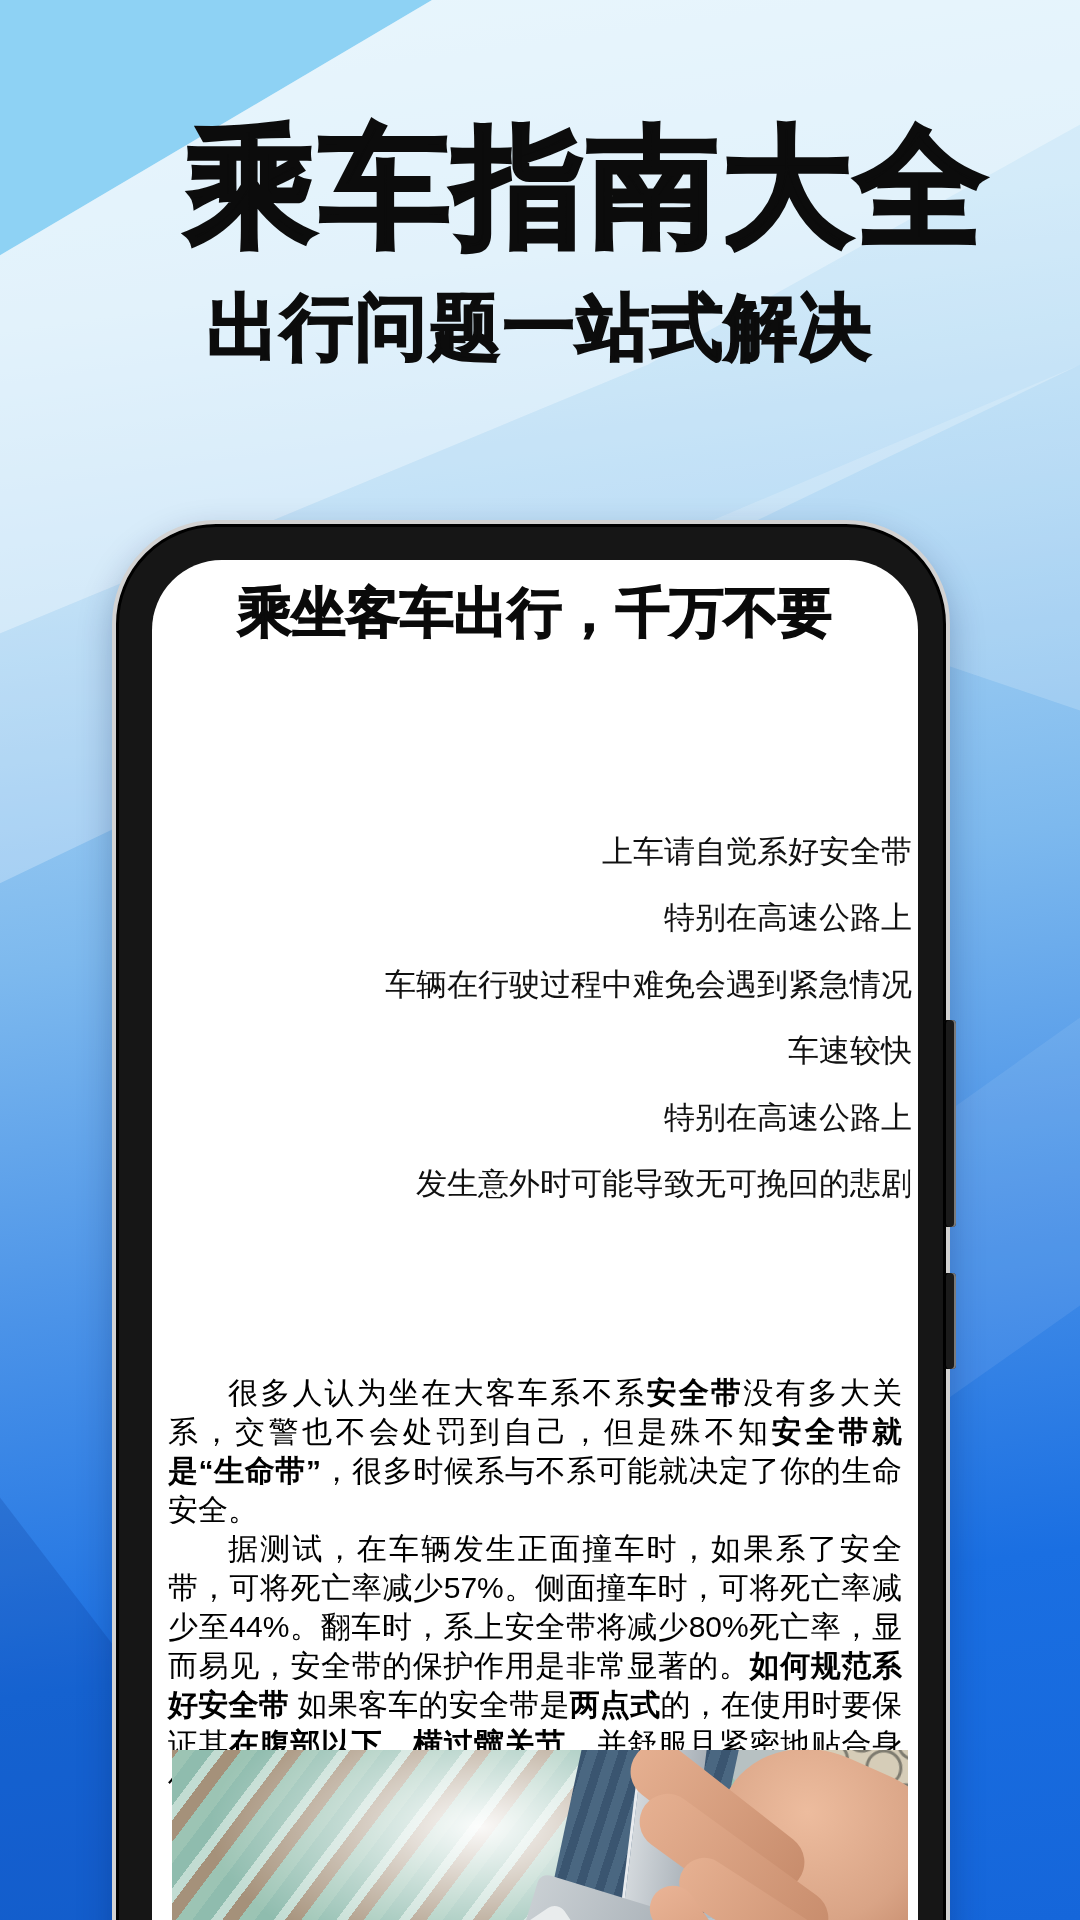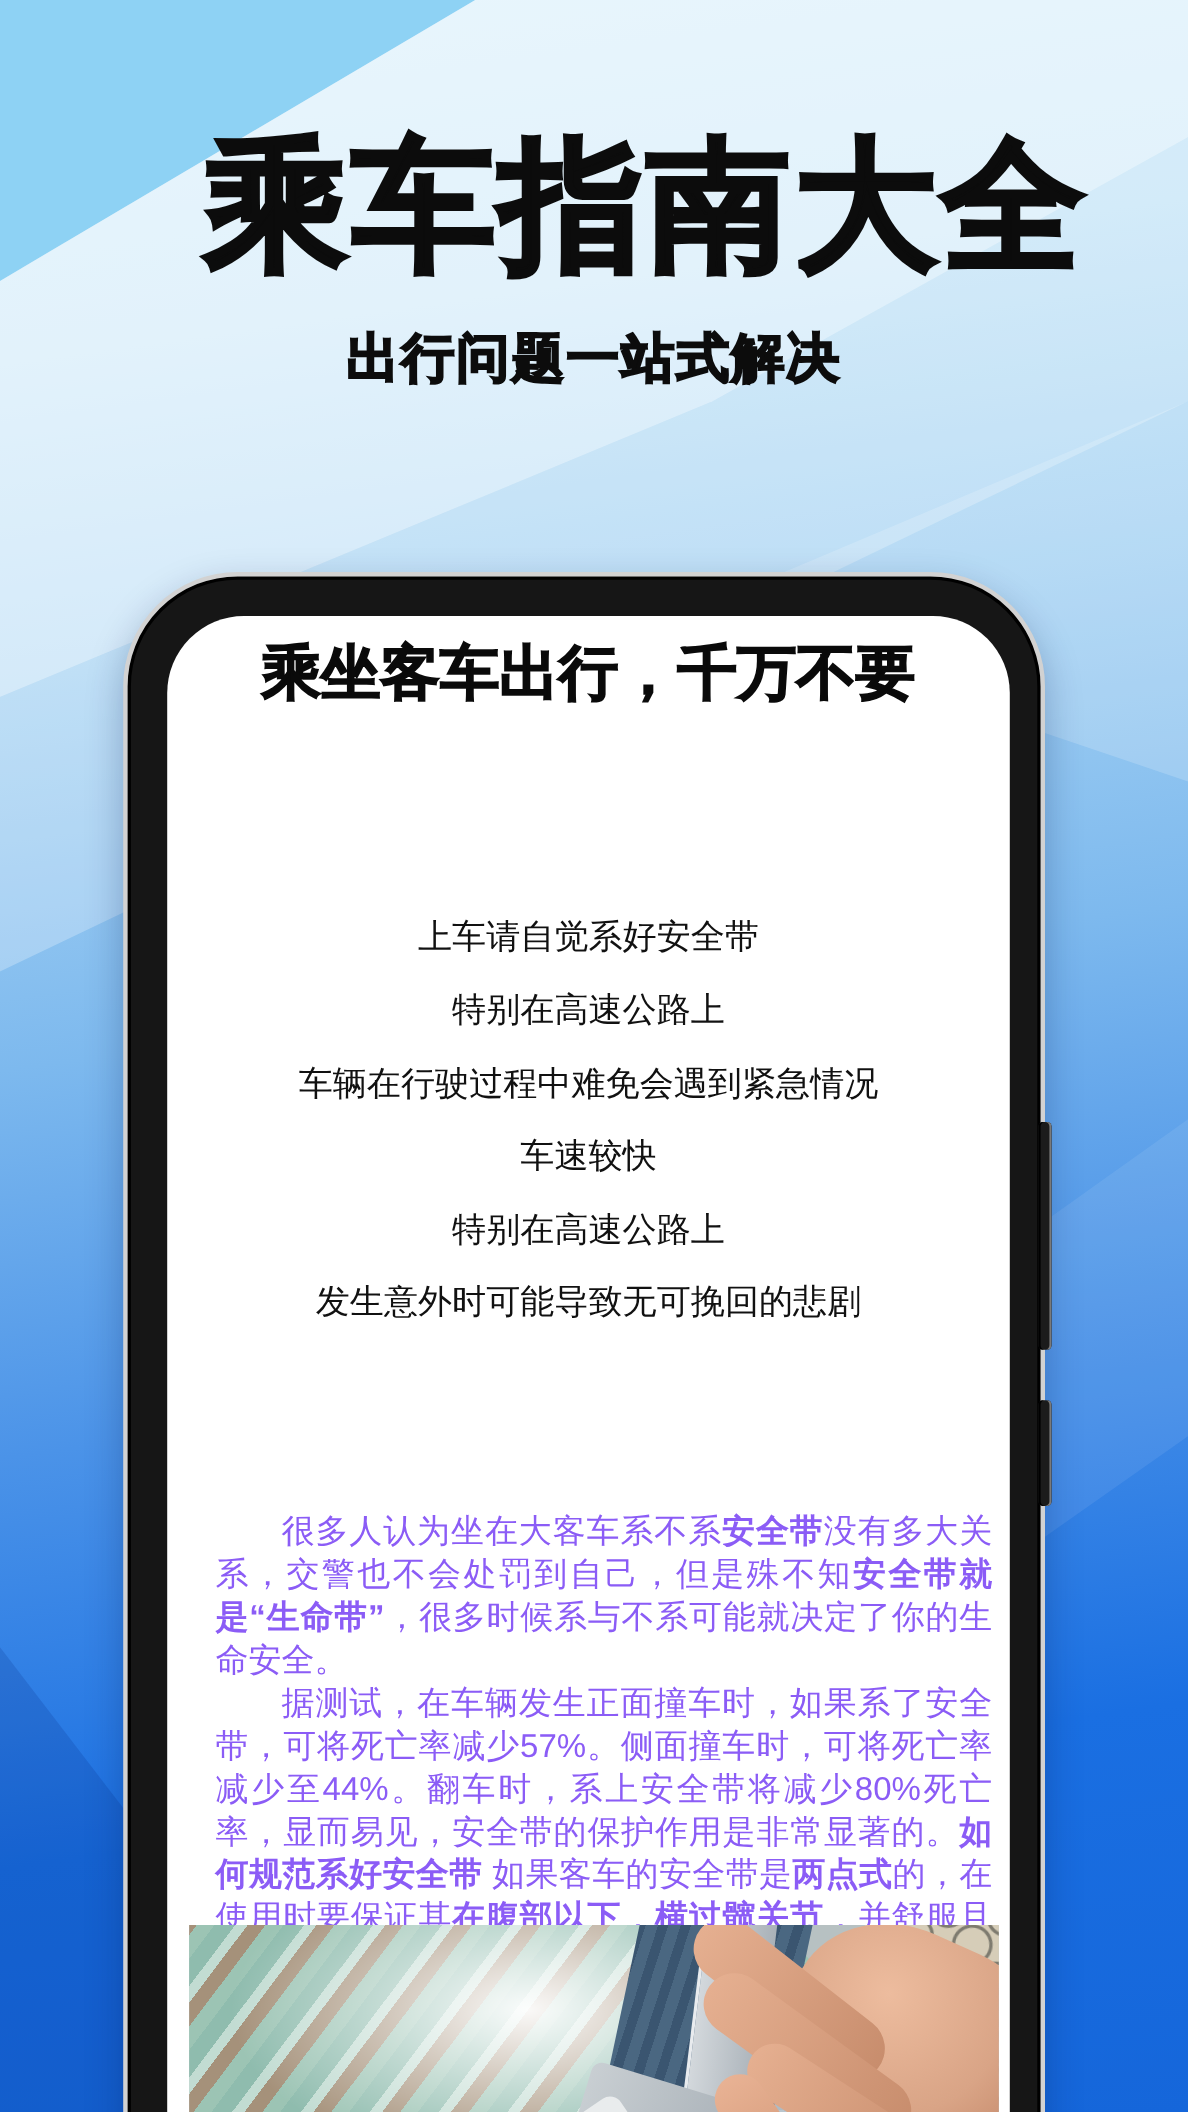--- a/index.html
+++ b/index.html
@@ -16,43 +16,43 @@
   .f3{clip-path:polygon(0 33%,60% 19%,100% 6.5%,100% 19%,52% 32%,0 46%);background:rgba(255,255,255,.26);}
   .f4{clip-path:polygon(100% 19%,100% 37%,58% 29%);background:rgba(255,255,255,.18);}
   .f5{clip-path:polygon(0 78%,30% 100%,0 100%);background:rgba(0,30,120,.16);}
   .f6{clip-path:polygon(100% 53%,100% 68%,52% 87%,28% 100%,55% 71%);background:rgba(255,255,255,.08);}
 
   .poster-title{position:absolute;top:122px;left:0;width:100%;margin:0;
     text-align:center;font-size:130px;line-height:130px;font-weight:900;
     letter-spacing:4px;color:var(--text_black,#0c0c0c);padding-left:48px;
     -webkit-text-stroke:4px var(--text_black,#0c0c0c);}
   .poster-subtitle{position:absolute;top:291px;left:0;width:100%;margin:0;
-    text-align:center;font-size:48px;line-height:72px;font-weight:800;
+    text-align:center;font-size:72px;line-height:72px;font-weight:800;
     letter-spacing:2px;color:var(--text_black,#0c0c0c);
     -webkit-text-stroke:2px var(--text_black,#0c0c0c);}
 
   .phone{position:absolute;top:520px;left:112px;width:830px;height:1420px;
     background:var(--phone_frame,#161616);
     border:4px solid var(--phone_edge,#d2d2d2);
     border-radius:104px 104px 0 0;
     box-shadow:inset 0 0 0 3px #000,0 14px 34px rgba(0,25,80,.28);}
   .side-btn{position:absolute;right:-10px;width:12px;background:#1b1b1b;
     border-radius:4px;box-shadow:inset -2px 0 0 #7a7a7a,inset 2px 0 0 #000;}
   .btn-volume{top:496px;height:207px;}
   .btn-power{top:749px;height:96px;}
   .screen{position:absolute;top:36px;left:36px;right:28px;height:1390px;
     background:var(--screen_white,#ffffff);border-radius:70px 70px 14px 14px;
     overflow:hidden;}
   .article-title{position:absolute;top:10px;left:0;width:100%;
     text-align:center;font-size:54px;line-height:84px;font-weight:900;
     color:#0a0a0a;-webkit-text-stroke:1.5px #0a0a0a;}
   .statements{position:absolute;top:259px;left:6px;right:6px;text-align:center;}
-  .statements p{margin:0;font-size:31px;line-height:66.4px;font-weight:500;color:#111;}
+  .statements p{margin:0;font-size:31px;line-height:66.4px;font-weight:500;color:#111;text-align:right;}
   .paras{position:absolute;top:813px;left:16px;right:16px;
-    font-size:30px;line-height:39px;text-align:justify;color:#8b5cf6;margin-left:28px;}
+    font-size:30px;line-height:39px;text-align:justify;color:#000000;}
   .paras p{margin:0;text-indent:2em;}
   .paras b{font-weight:900;}
 
   .photo{position:absolute;top:1190px;left:20px;width:736px;height:240px;
     background:var(--photo_bg,#b7c1c2);overflow:hidden;}
   .seat{position:absolute;left:-12%;top:-45%;width:98%;height:215%;
     border-radius:42% 58% 52% 40%;transform:rotate(9deg);
     background:repeating-linear-gradient(118deg,
       var(--seat_green,#8fbcae) 0 15px,#c2dcd2 15px 24px,
       var(--seat_tan,#a5917a) 24px 37px,#9cc4b4 37px 50px);}

